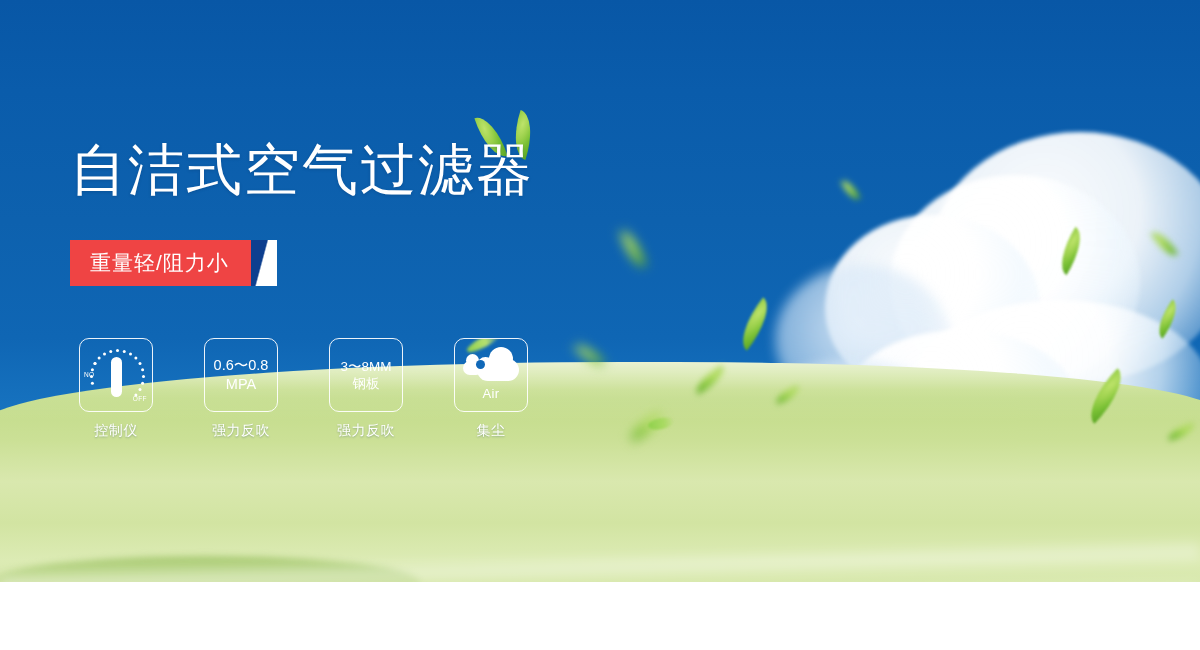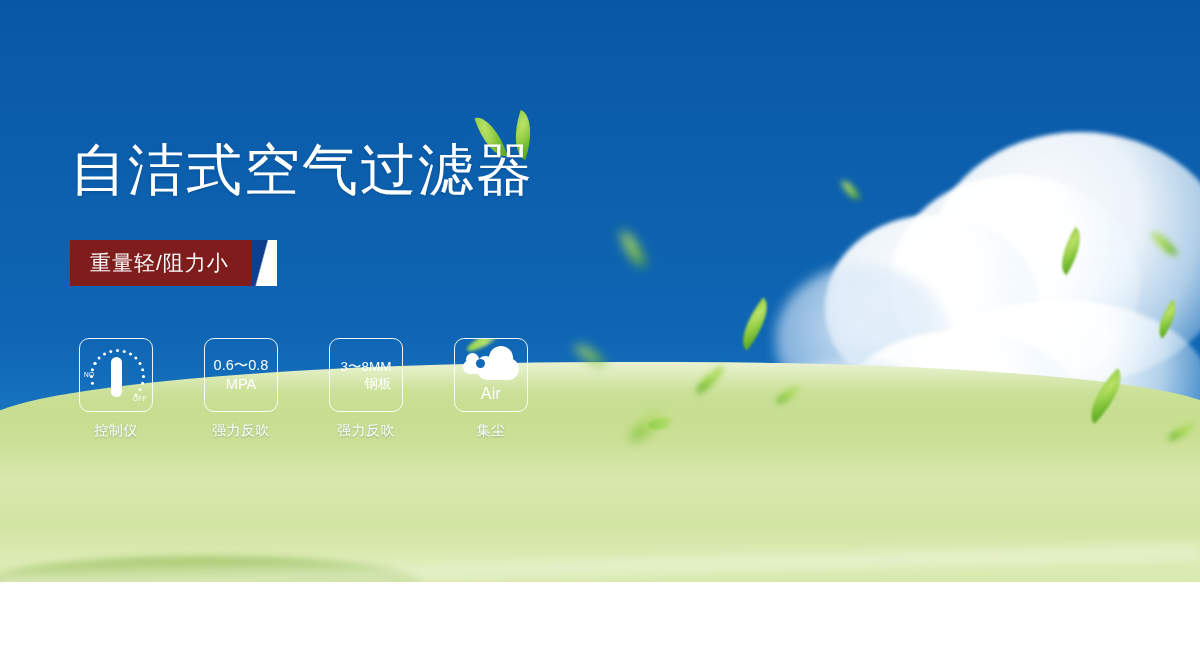--- a/index.html
+++ b/index.html
@@ -227,21 +227,21 @@
 
   .subtitle-bar {
     position: absolute;
     left: 70px;
     top: 240px;
     height: 46px;
     display: flex;
     align-items: stretch;
   }
   .sub-left {
-    background: #7f1d1d;
+    background: #ef4444;
     color: #ffffff;
     display: flex;
     align-items: center;
     padding: 0 22px 0 20px;
     font-size: 21px;
     letter-spacing: 1px;
     white-space: nowrap;
   }
   .sub-slash {
     width: 26px;
@@ -296,21 +296,21 @@
     text-shadow: 0 1px 2px rgba(5,45,95,0.3);
   }
 
   .ftext {
     color: #ffffff;
     font-size: 14.5px;
     line-height: 1.28;
     text-align: center;
     white-space: nowrap;
   }
-  .ftext.small { font-size: 13.5px; text-align: right; }
+  .ftext.small { font-size: 13.5px; }
 
   
   .dial {
     position: relative;
     width: 62px;
     height: 62px;
   }
   .dial-bar {
     position: absolute;
     left: 50%;
@@ -438,21 +438,21 @@
     top: -10px;
     width: 38px;
     height: 10px;
     background: linear-gradient(100deg, #8ed04a 0%, #b6e070 55%, rgba(182,224,112,0) 100%);
     border-radius: 50%;
     transform: rotate(-28deg);
     filter: blur(1.5px);
   }
   .air-label {
     color: #ffffff;
-    font-size: 16px;
+    font-size: 13px;
     margin-top: 1px;
     letter-spacing: 0.3px;
   }
   .dust-leaf {
     position: absolute;
     width: 26px;
     height: 11px;
     left: 648px;
     top: 418px;
     background: linear-gradient(95deg, #8fd14c 0%, #a9da62 60%, rgba(169,218,98,0) 100%);

